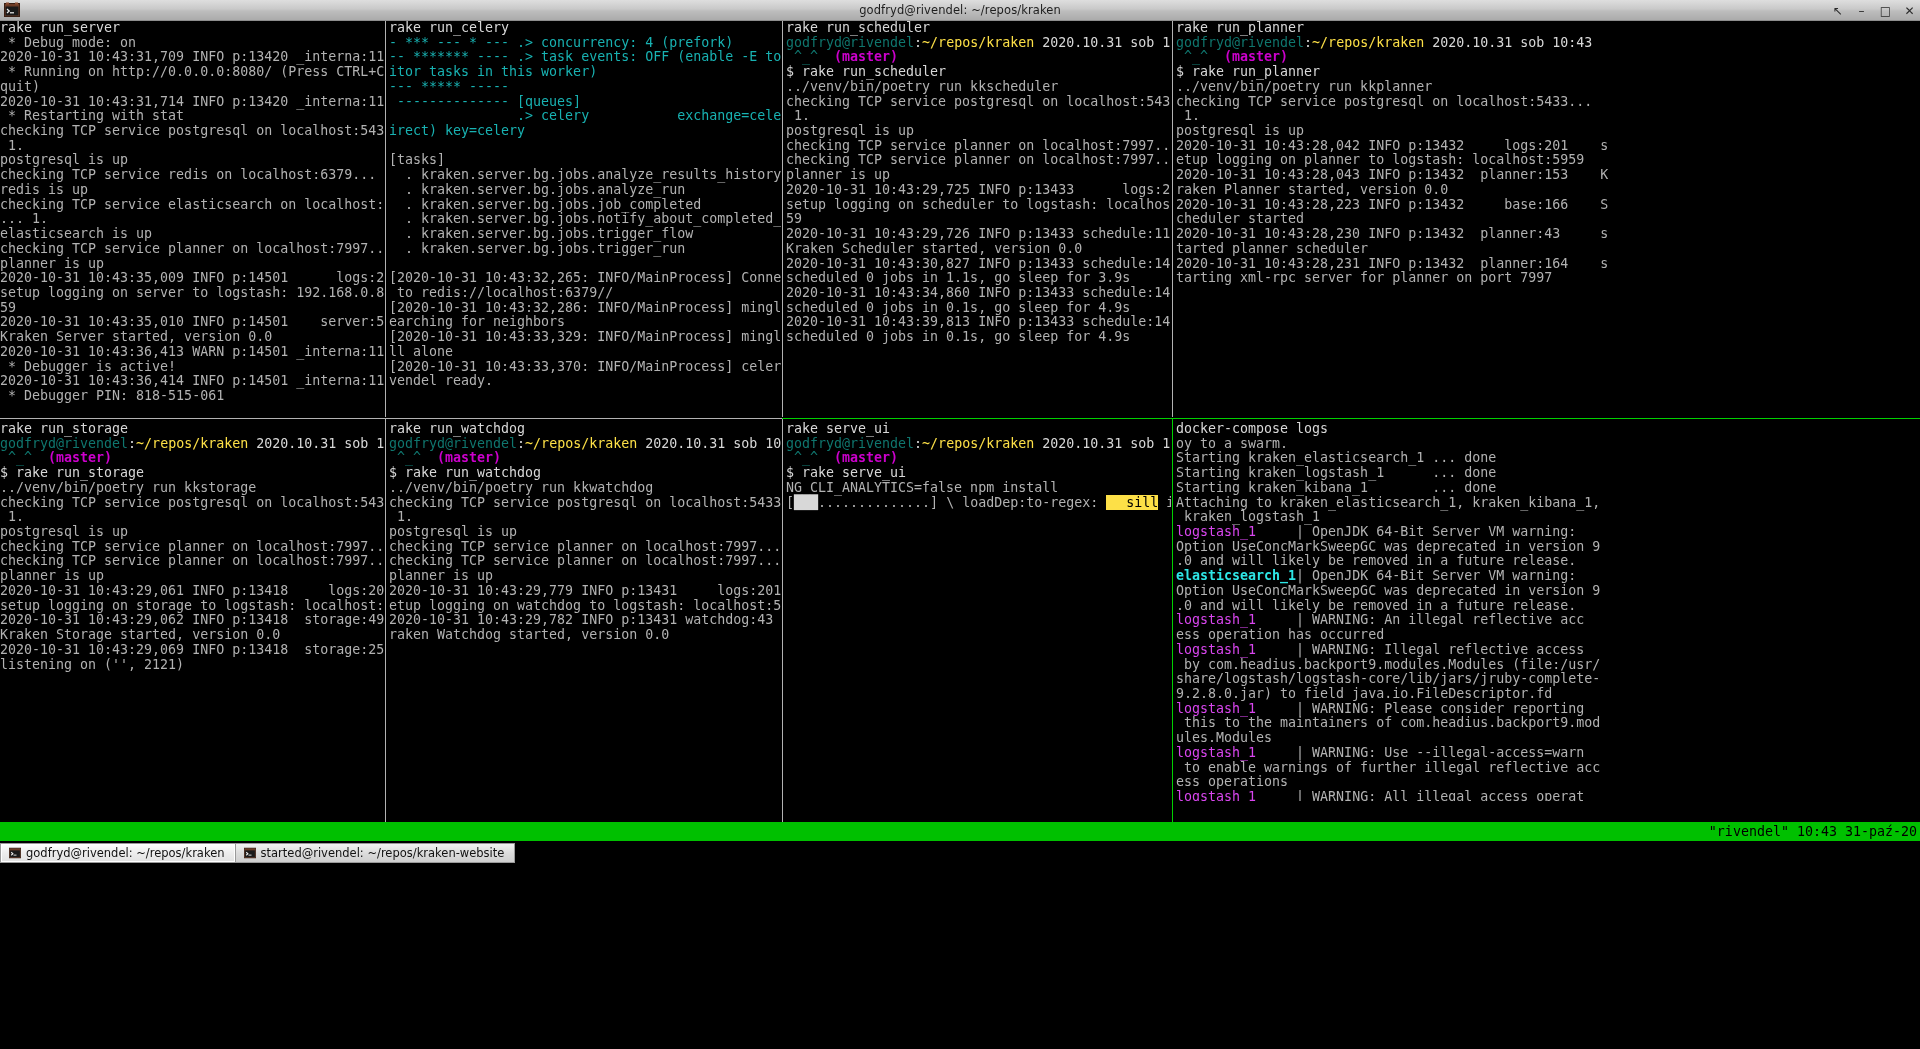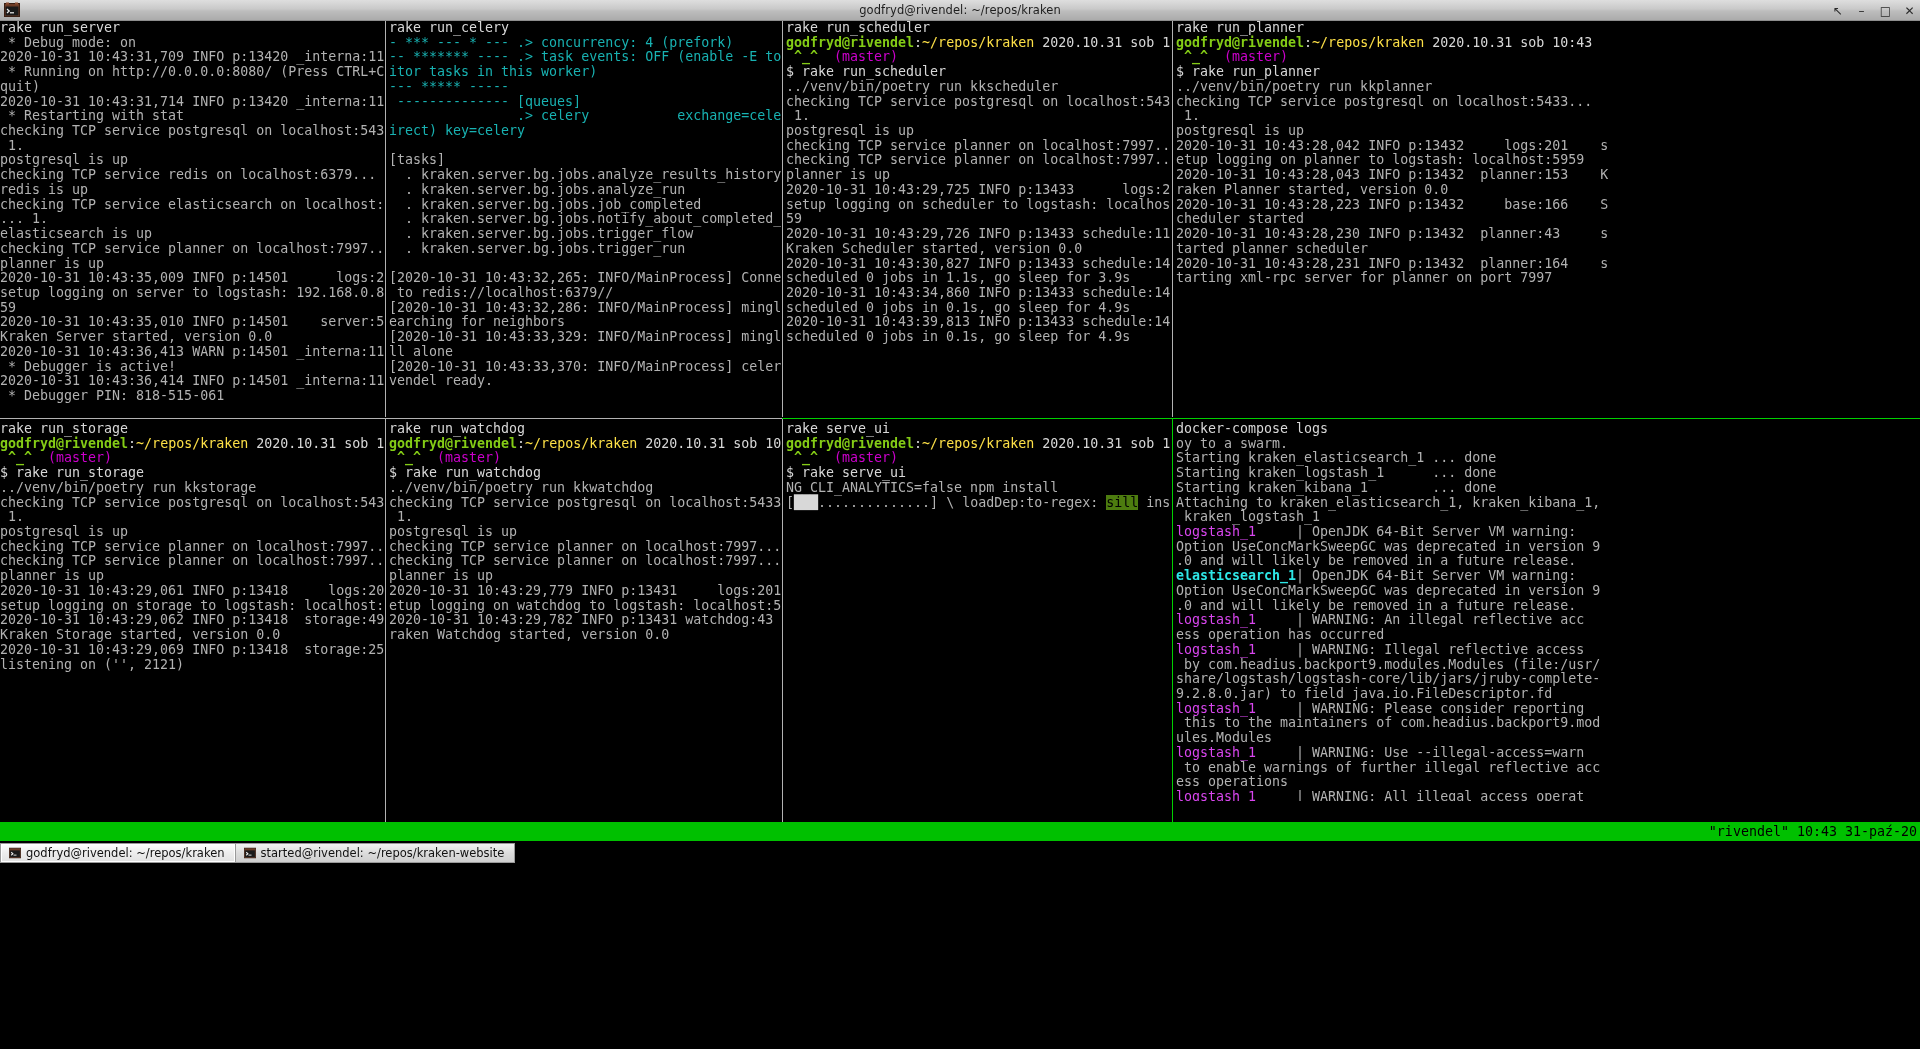--- a/index.html
+++ b/index.html
@@ -45,27 +45,27 @@
     position:absolute;box-sizing:border-box;
     overflow:hidden;background:#000;
     font-size:13.3px;line-height:14.72px;
     white-space:pre;
   }
   .ln{white-space:pre;color:#b2b2b2;height:14.72px;}
 
   
   .c-white{color:#d8d8d8;}
   .c-grey{color:#b2b2b2;}
-  .c-green{color:#84cc16;font-weight:bold;}
+  .c-green{color:#0f766e;}
   .c-bgreen{color:#d946ef;}
   .c-cyan{color:#18b2b2;}
   .c-bcyan{color:#2ee6e6;font-weight:bold;}
   .c-blue{color:#fde047;}
-  .c-magenta{color:#cc00cc;}
-  .inv{background:#4d7c0f;color:#000;}
+  .c-magenta{color:#cc00cc;font-weight:bold;}
+  .inv{background:#fde047;color:#000;padding-left:20px;}
   .blk{background:#d8d8d8;color:#d8d8d8;}
 
   
   .vsep{position:absolute;width:1px;background:#b2b2b2;}
   .hsep{position:absolute;height:1px;background:#b2b2b2;}
   .vsep-act{position:absolute;width:1px;background:#00d000;}
   .hsep-act{position:absolute;height:1px;background:#00d000;}
 
   
   #status{

